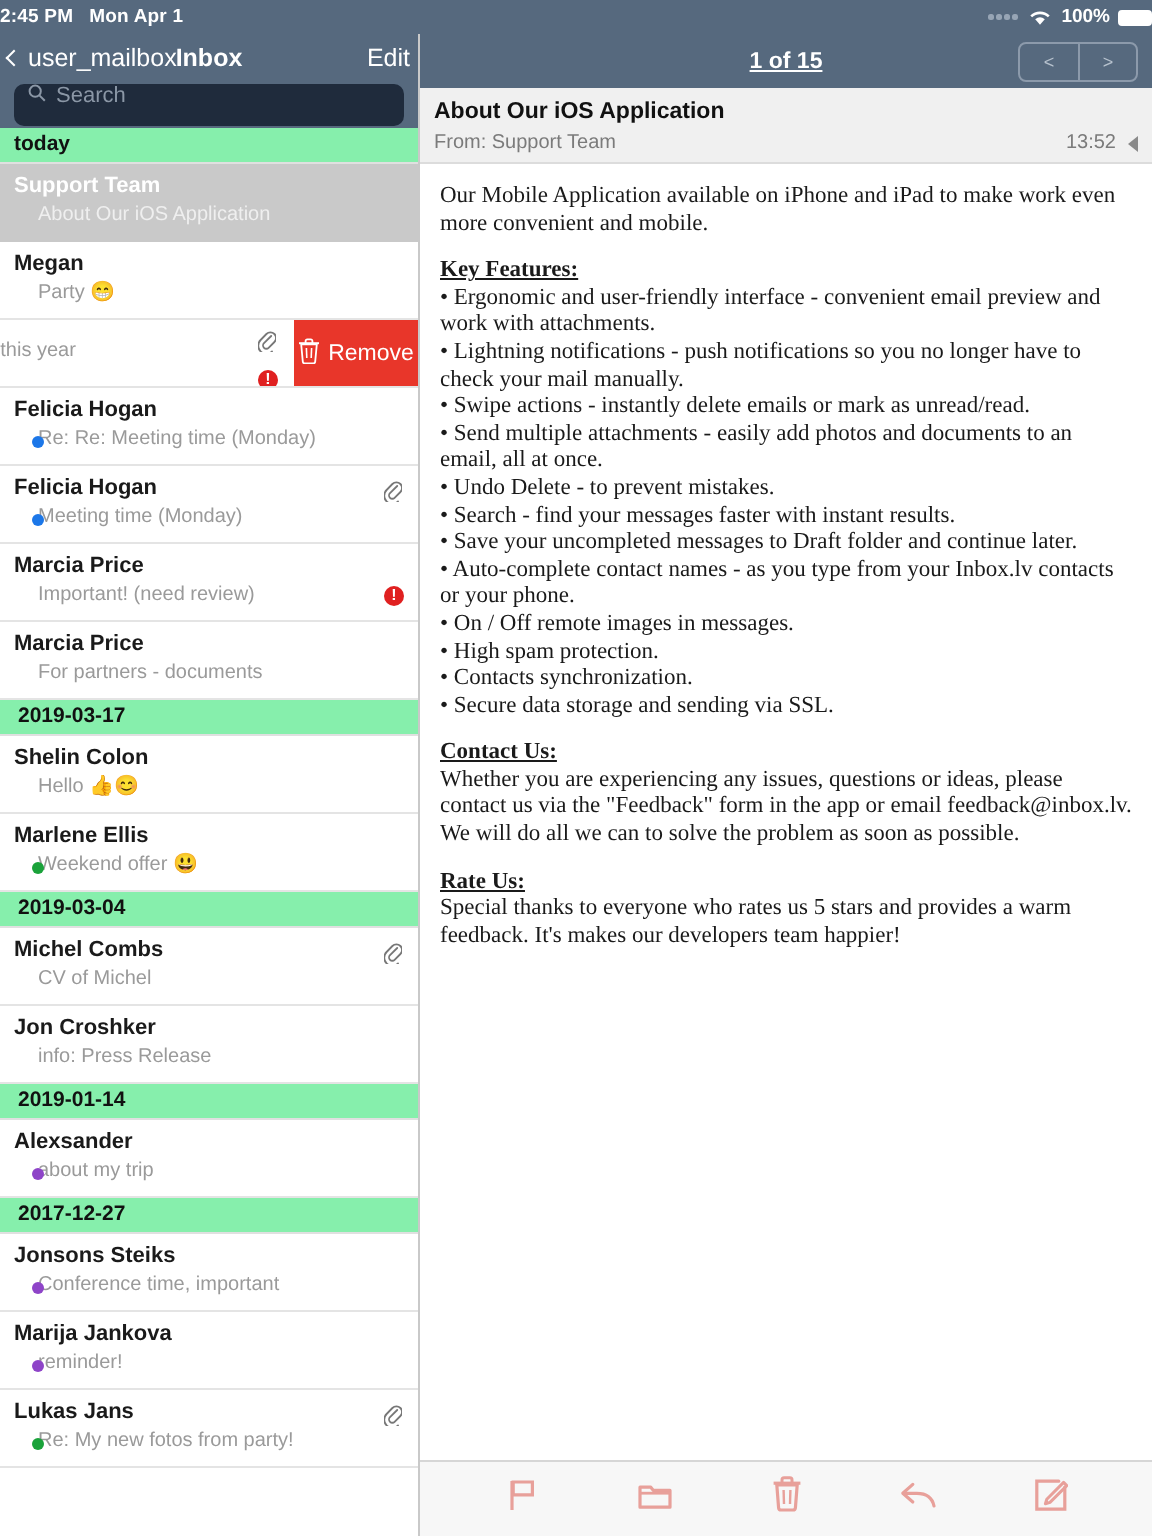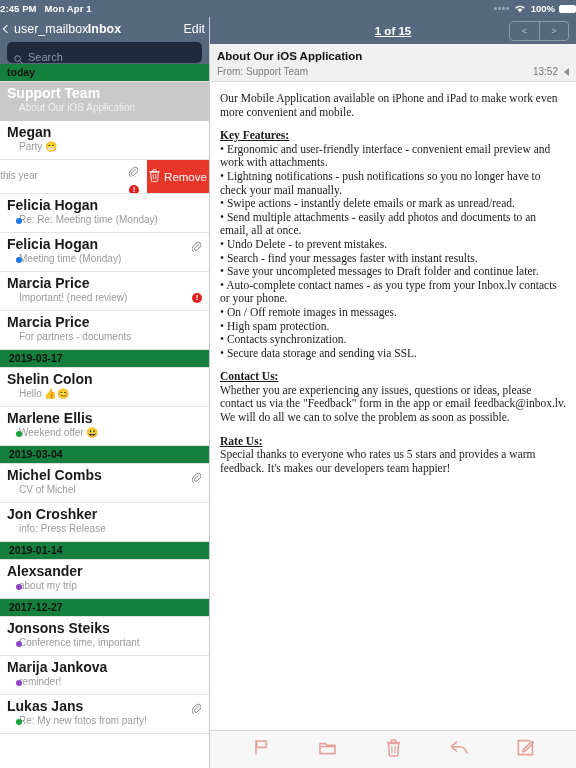--- a/index.html
+++ b/index.html
@@ -53,39 +53,39 @@
     display:inline-block; width:6px; height:6px; border-left:1.6px solid #fff;
     border-bottom:1.6px solid #fff; transform: rotate(45deg); margin-right: 4px;
   }
   .lh-title {
     position: absolute; left: 0; right: 0; text-align: center;
     font-size: 12.5px; font-weight: bold; pointer-events: none;
   }
   .lh-edit { margin-left: auto; font-size: 12.5px; cursor: pointer; }
   .searchbar {
     height: 21px; margin: 1px 3px 0 3px; background: #1f2b3c; border-radius: 5px;
-    display: flex; align-items: flex-end; padding: 0 7px; color: #8b97a6; font-size: 11px;
+    display: flex; align-items: flex-start; padding: 0 7px; color: #8b97a6; font-size: 11px;
   }
   .search-ico { width: 9px; height: 9px; margin-right: 5px; flex: 0 0 9px; }
 
   .list {
     flex: 1; overflow: hidden; background: #fff; position: relative;
   }
   .date-hdr {
-    background: #15803d; font-size: 10.5px; font-weight: bold; color: #111;
+    background: #86efac; font-size: 10.5px; font-weight: bold; color: #111;
     padding: 2px 0 2px 9px; border-bottom: 1px solid #e0e0e0; line-height: 13px;
   }
   .date-hdr.today { padding-left: 7px; }
 
   .row {
     position: relative; padding: 4px 8px 5px 7px; border-bottom: 1px solid #e4e4e4;
     background: #fff; min-height: 33px;
   }
   .row.selected { background: #c9c9c9; border-bottom-color: #c9c9c9; }
-  .row-name { font-size: 14px; font-weight: bold; color: #1a1a1a; line-height: 14px; }
+  .row-name { font-size: 11px; font-weight: bold; color: #1a1a1a; line-height: 14px; }
   .row.selected .row-name { color: #ffffff; font-weight: bold; }
   .row-sub {
     font-size: 10px; color: #9a9a9a; line-height: 14px;
     margin-top: 1px; padding-left: 12px; display: flex; align-items: center;
     white-space: nowrap; overflow: hidden;
   }
   .row.selected .row-sub { color: #efefef; }
   .dot {
     width: 6px; height: 6px; border-radius: 50%; display: inline-block;
     position: absolute; left: 9px; top: 5px;

